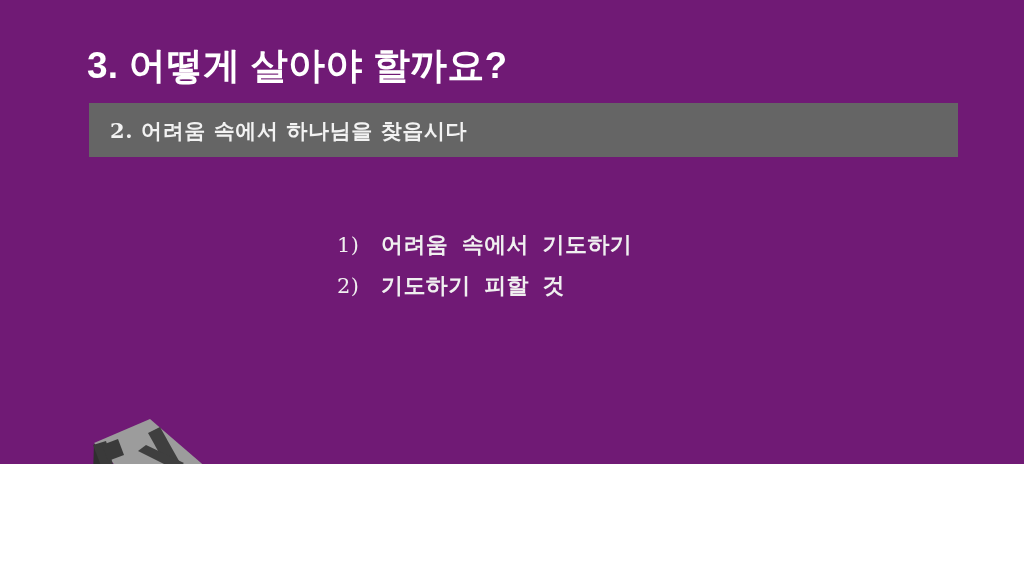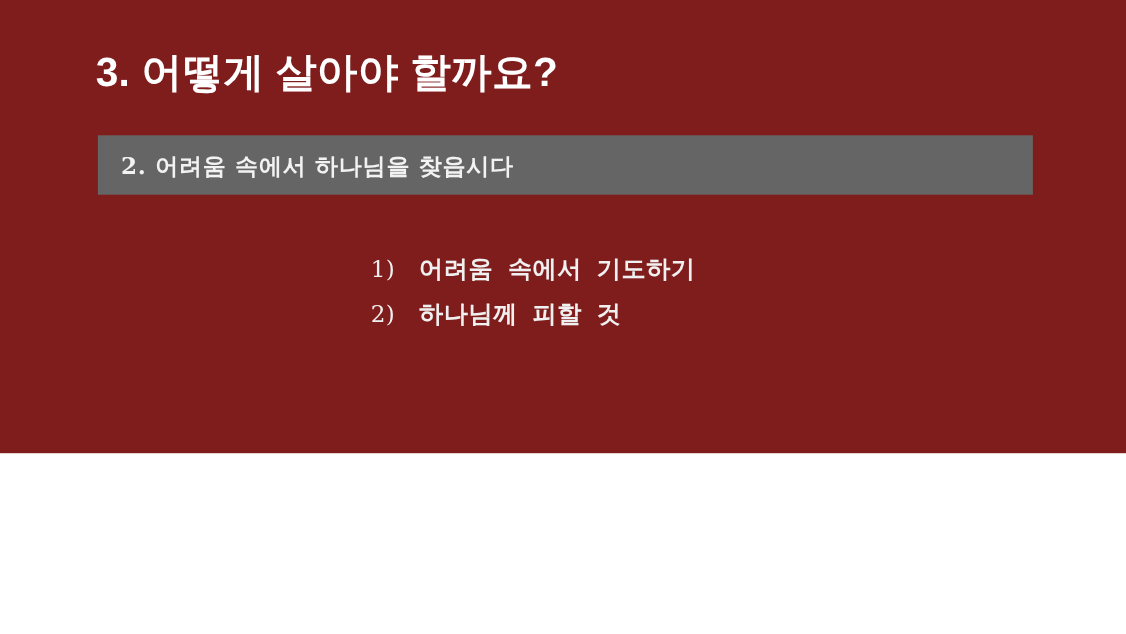--- a/index.html
+++ b/index.html
@@ -10,22 +10,22 @@
   body {
     width: 1024px;
     height: 576px;
     overflow: hidden;
     font-family: "Liberation Sans", "DejaVu Sans", sans-serif;
   }
 
   #slide {
     position: relative;
     width: 1024px;
-    height: 412px;
-    background: #7f1d1d;
+    height: 464px;
+    background: #701a75;
     overflow: hidden;
   }
 
   
   #slide-title {
     position: absolute;
     left: 87px;
     top: 42px;
     width: 880px;
     height: 48px;
@@ -35,24 +35,25 @@
     font-weight: bold;
     font-size: 37px;
     letter-spacing: 0.2px;
     white-space: nowrap;
   }
 
   
   #section-bar {
     position: absolute;
     left: 89px;
-    top: 123px;
+    top: 103px;
     width: 850px;
     height: 54px;
     background: #656565;
+    padding-left: 19px;
   }
   #section-bar-label {
     position: absolute;
     left: 21px;
     top: 0;
     height: 54px;
     line-height: 56px;
     color: #f2f2f2;
     font-family: "DejaVu Serif", "Liberation Serif", serif;
     font-weight: bold;
@@ -119,21 +120,21 @@
 
   <div id="bullet-list">
 
     <div class="bullet-row">
       <span class="bullet-marker">1)</span>
       <span class="bullet-text">어려움 속에서 기도하기</span>
     </div>
 
     <div class="bullet-row">
       <span class="bullet-marker">2)</span>
-      <span class="bullet-text">하나님께 피할 것</span>
+      <span class="bullet-text">기도하기 피할 것</span>
     </div>
 
   </div>
 
   <div id="bible-icon">
     <svg viewBox="0 0 140 128" xmlns="http://www.w3.org/2000/svg">
 
       <path d="M6 28 L62 4 L134 66 L78 104 Z" fill="#9c9c9c"></path>
 
       <path d="M22 74 L78 104 L134 66 L136 78 L80 118 L22 86 Z" fill="#2f2f2f"></path>

